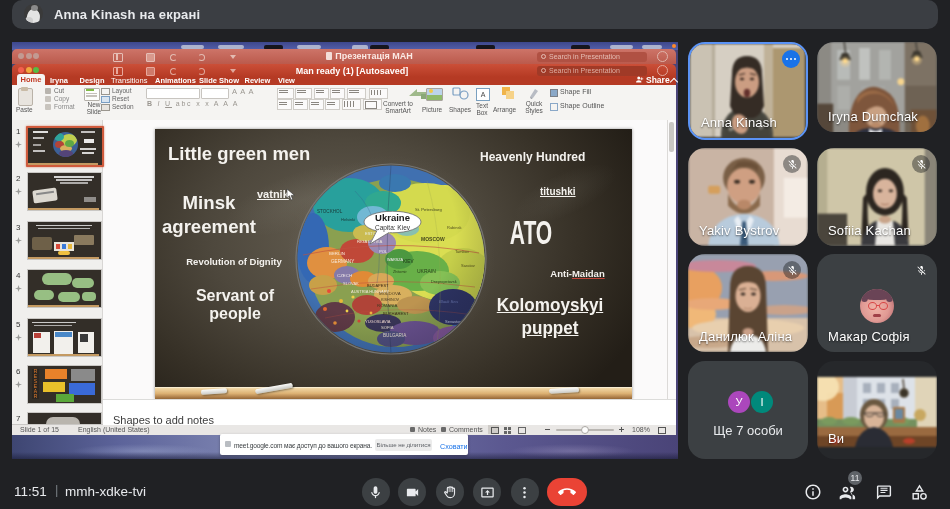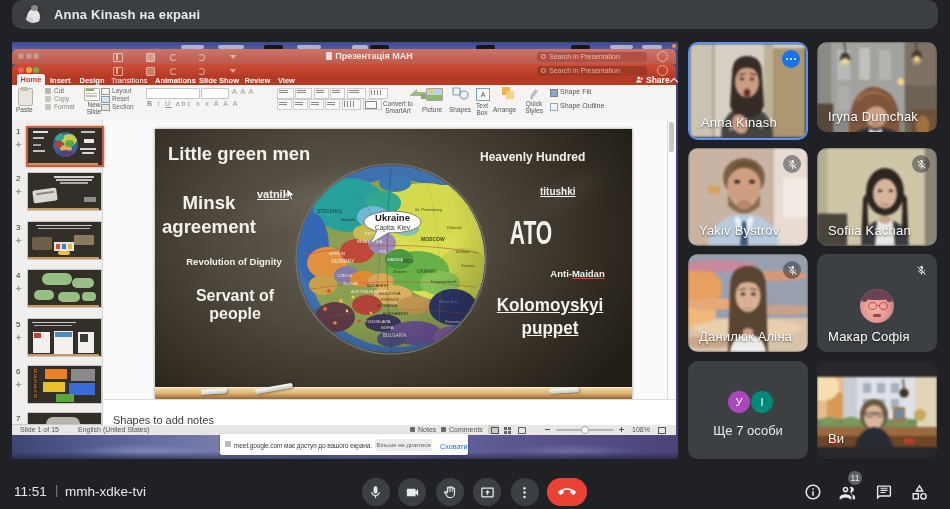--- a/index.html
+++ b/index.html
@@ -1,17 +1,17 @@
 <!DOCTYPE html>
 <html><head><meta charset="utf-8">
 <style>
 html,body{margin:0;padding:0}
 body{width:950px;height:509px;background:#202124;font-family:"Liberation Sans",sans-serif;position:relative;overflow:hidden}
 .abs{position:absolute}
-.tile{position:absolute;border-radius:10px;overflow:hidden;background:#3c4043}
+.tile{position:absolute;border-radius:17px;overflow:hidden;background:#3c4043}
 .tile>svg{filter:blur(1px)}
 .nm{position:absolute;left:11px;bottom:8px;color:#fff;font-size:13px;letter-spacing:.2px;text-shadow:0 1px 2px rgba(0,0,0,.6);z-index:5}
 .micoff{position:absolute;top:7px;right:7px;width:18px;height:18px;border-radius:50%;background:rgba(32,33,36,.45);z-index:5;display:flex;align-items:center;justify-content:center}
 .ctl{position:absolute;width:28px;height:28px;border-radius:50%;background:#3c4043;display:flex;align-items:center;justify-content:center}
 </style></head>
 <body>
 
 <div class="abs" style="left:12px;top:0;width:926px;height:29px;background:#3b3e43;border-radius:0 0 10px 10px;border-top-left-radius:10px;border-top-right-radius:10px"></div>
 <div class="abs" style="left:24px;top:4px;width:19px;height:19px;border-radius:50%;background:#3a3a3a;overflow:hidden">
   <div class="abs" style="left:3px;top:5px;width:13px;height:16px;background:#e4e4e4;border-radius:45% 55% 20% 20%;transform:rotate(12deg)"></div>
@@ -62,28 +62,29 @@
   <div class="abs" style="left:0;top:21.5px;width:664px;height:13px;background:linear-gradient(180deg,#cb4f38,#b53a24);border-radius:5px 5px 0 0"></div>
   <div class="abs" style="left:6px;top:25px;width:6px;height:6px;border-radius:50%;background:#f35f4e"></div>
   <div class="abs" style="left:13.5px;top:25px;width:6px;height:6px;border-radius:50%;background:#f1a63c"></div>
   <div class="abs" style="left:21px;top:25px;width:6px;height:6px;border-radius:50%;background:#55bc44"></div>
   <div class="abs" style="left:101px;top:24.5px;width:8px;height:7px;border:1px solid #e8a89c;border-radius:1px"></div>
   <div class="abs" style="left:104px;top:24.5px;width:2px;height:7px;background:#e8a89c"></div>
   <div class="abs" style="left:134px;top:24.5px;width:7px;height:7px;border:1px solid #e8a89c;border-radius:1px;background:#cf7a6a"></div>
   <div class="abs" style="left:158px;top:25.5px;width:5px;height:5px;border:1.2px solid #e0a89c;border-radius:50%;border-right-color:transparent"></div>
   <div class="abs" style="left:186px;top:25.5px;width:5px;height:5px;border:1.2px solid #e0a89c;border-radius:50%;border-left-color:transparent"></div>
   <div class="abs" style="left:218px;top:27px;width:0;height:0;border-left:3px solid transparent;border-right:3px solid transparent;border-top:4px solid #e0a89c"></div>
+  <div class="abs" style="left:8px;top:23.5px;width:664px;text-align:center;color:#ffffff;font-size:9px;font-weight:bold">Man ready (1) [Autosaved]</div>
   <div class="abs" style="left:525px;top:23.5px;width:110px;height:10px;background:#a03a27;border-radius:3px"></div>
   <div class="abs" style="left:529px;top:26px;width:3px;height:3px;border:1px solid #dfb0a5;border-radius:50%"></div>
   <div class="abs" style="left:537px;top:24.5px;color:#dfb0a5;font-size:7px">Search in Presentation</div>
   <div class="abs" style="left:645px;top:23px;width:9px;height:9px;border:1px solid #e2a79a;border-radius:50%"></div>
 
   <div class="abs" style="left:0;top:34.5px;width:664px;height:8.5px;background:#b53a24"></div>
   <div class="abs" style="left:5px;top:32px;width:28px;height:11px;background:#f5f4f2;border-radius:3px 3px 0 0;color:#c13a24;font-size:7.5px;font-weight:bold;text-align:center;line-height:12px">Home</div>
-  <div class="abs" style="top:34px;left:38px;color:#fff;font-size:7.5px;font-weight:bold">Insert</div>
+  <div class="abs" style="top:34px;left:38px;color:#fff;font-size:7.5px;font-weight:bold">Iryna</div>
   <div class="abs" style="top:34px;left:67.5px;color:#fff;font-size:7.5px;font-weight:bold">Design</div>
   <div class="abs" style="top:34px;left:99px;color:#fff;font-size:7.5px;font-weight:normal">Transitions</div>
   <div class="abs" style="top:34px;left:143px;color:#fff;font-size:7.5px;font-weight:bold">Animations</div>
   <div class="abs" style="top:34px;left:187px;color:#fff;font-size:7.5px;font-weight:bold">Slide Show</div>
   <div class="abs" style="top:34px;left:232.5px;color:#fff;font-size:7.5px;font-weight:bold">Review</div>
   <div class="abs" style="top:34px;left:266px;color:#fff;font-size:7.5px;font-weight:bold">View</div>
   <svg class="abs" style="left:623px;top:33px" width="9" height="9" viewBox="0 0 24 24" fill="#fff">
       <circle cx="10" cy="8" r="4"></circle>
       <path d="M10 14c-4 0-7 2-7 4.5V20h14v-1.5C17 16 14 14 10 14z"></path>
       <path d="M19 6v3h3v2h-3v3h-2v-3h-3V9h3V6z"></path>

